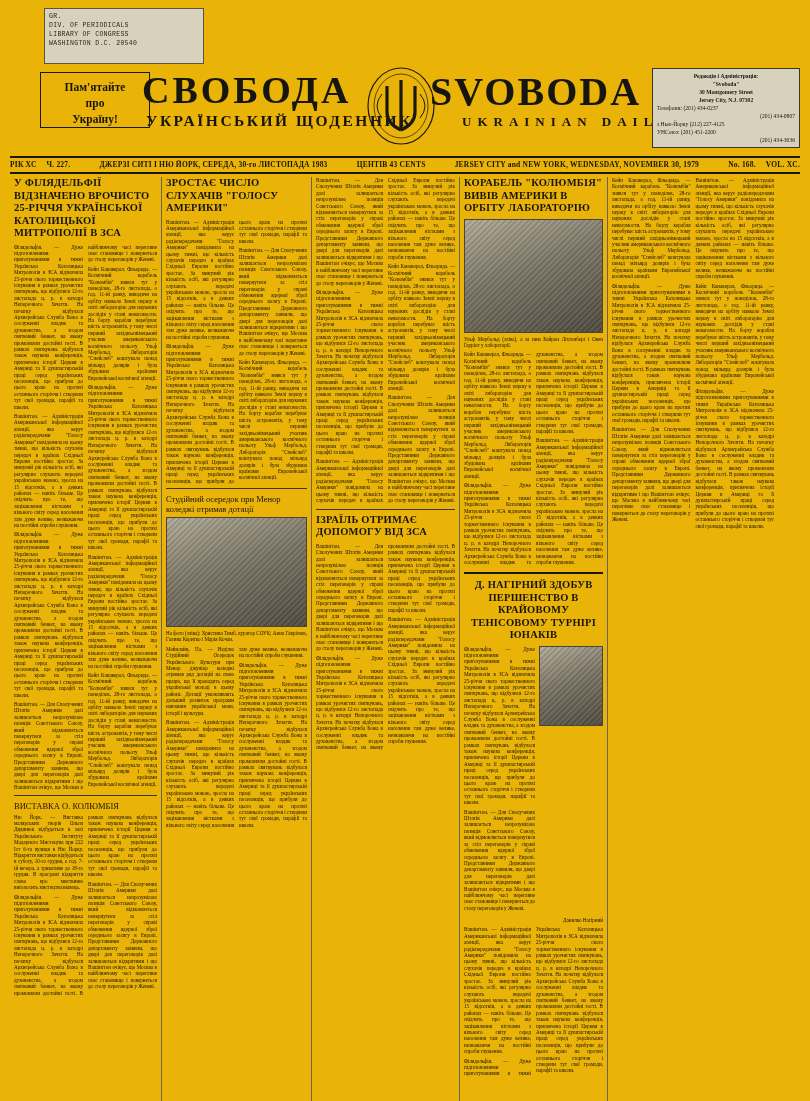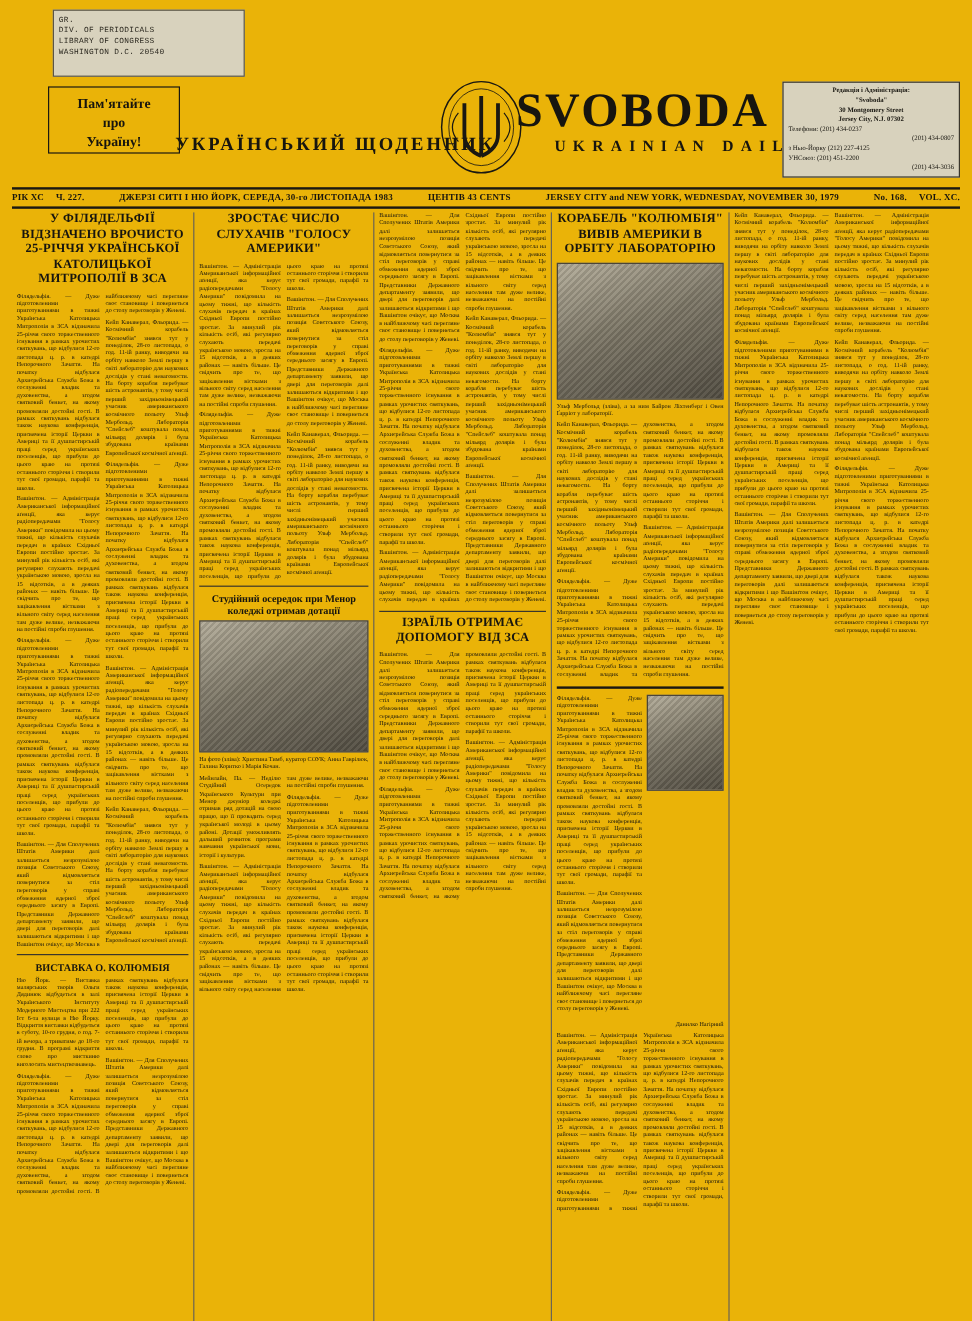--- a/index.html
+++ b/index.html
@@ -100,27 +100,27 @@
     border-right:1px solid #6a6454;
   }
   .col:last-child{border-right:none;}
   .c1{width:152px;}
   .c2{width:150px;}
   .c3{width:148px;}
   .c4{width:148px;}
   .c5{width:170px;}
   h2.hd{
     font-size:10.5px;line-height:12.5px;
-    text-align:center;font-weight:bold;
+    font-weight:bold;
     margin:0 0 4px 0;
     letter-spacing:.2px;
   }
   h3.sub{
     font-size:8.5px;line-height:10px;
-    text-align:center;font-weight:bold;
+    font-weight:normal;
     margin:5px 0 3px 0;
   }
   .rule{border-top:1px solid #3a362b;margin:4px 0;}
   .thick{border-top:2px solid #1a1812;margin:5px 0;}
   p.body{
     font-size:5.1px;line-height:6.4px;
     text-align:justify;
     margin:0 0 3px 0;
     hyphens:auto;
   }
@@ -152,20 +152,21 @@
     <div>GR.</div>
     <div>DIV. OF PERIODICALS</div>
     <div>LIBRARY OF CONGRESS</div>
     <div>WASHINGTON D.C. 20540</div>
   </div>
 
   <div class="masthead">
     <div class="remember" style="white-space:pre-line;">Пам'ятайте
 про
 Україну!</div>
+    <div class="title-ukr">СВОБОДА</div>
     <div class="subtitle-ukr">УКРАЇНСЬКИЙ ЩОДЕННИК</div>
 
     <div class="crest">
       <svg width="78" height="82" viewBox="0 0 78 82">
         <ellipse cx="39" cy="42" rx="33" ry="38" fill="none" stroke="#1a1812" stroke-width="1.2"></ellipse>
         <ellipse cx="39" cy="42" rx="27" ry="32" fill="none" stroke="#1a1812" stroke-width="0.7"></ellipse>
         <path d="M39 16 L39 66 M25 22 L25 48 Q25 60 39 66 M53 22 L53 48 Q53 60 39 66" fill="none" stroke="#1a1812" stroke-width="3.2"></path>
         <path d="M20 30 Q10 42 20 54 M58 30 Q68 42 58 54" fill="none" stroke="#1a1812" stroke-width="1"></path>
       </svg>
     </div>
@@ -280,20 +281,21 @@
         <div class="ph-in"></div>
       </div>
       <p class="cap">Ульф Мербольд (зліва), а за ним Байрон Ліхтенберґ і Овен Ґарріот у лабораторії.</p>
       <div class="twocol">
         <p class="body">Кейп Канаверал, Фльорида. — Космічний корабель "Колюмбія" знявся тут у понеділок, 28-го листопада, о год. 11-ій ранку, виводячи на орбіту навколо Землі першу в світі лябораторію для наукових дослідів у стані невагомости. На борту корабля перебуває шість астронавтів, у тому числі перший західньонімецький учасник американського космічного польоту Ульф Мербольд. Лябораторія "Спейслеб" коштувала понад мільярд долярів і була збудована країнами Европейської космічної аґенції.</p>
         <p class="body">Філядельфія. — Дуже підготовленими приготуваннями в тижні Українська Католицька Митрополія в ЗСА відзначила 25-річчя свого торжественного існування в рамках урочистих святкувань, що відбулися 12-го листопада ц. р. в катедрі Непорочного Зачаття. На початку відбулася Архиєрейська Служба Божа в сослуженні владик та духовенства, а згодом святковий бенкет, на якому промовляли достойні гості. В рамках святкувань відбулася також наукова конференція, присвячена історії Церкви в Америці та її душпастирській праці серед українських поселенців, що прибули до цього краю на протязі останнього сторіччя і створили тут свої громади, парафії та школи.</p>
         <p class="body">Вашінґтон. — Адміністрація Американської інформаційної аґенції, яка керує радіопередачами "Голосу Америки" повідомила на цьому тижні, що кількість слухачів передач в країнах Східньої Европи постійно зростає. За минулий рік кількість осіб, які регулярно слухають передачі українською мовою, зросла на 15 відсотків, а в деяких районах — навіть більше. Це свідчить про те, що зацікавлення вістками з вільного світу серед населення там дуже велике, незважаючи на постійні спроби глушення.</p>
       </div>
 
       <div class="thick"></div>
+      <h2 class="hd" style="text-align:center">Д. НАГІРНИЙ ЗДОБУВ ПЕРШЕНСТВО В КРАЙОВОМУ ТЕНІСОВОМУ ТУРНІРІ ЮНАКІВ</h2>
       <div style="display:flex;gap:4px;">
         <div style="flex:1">
           <p class="body">Філядельфія. — Дуже підготовленими приготуваннями в тижні Українська Католицька Митрополія в ЗСА відзначила 25-річчя свого торжественного існування в рамках урочистих святкувань, що відбулися 12-го листопада ц. р. в катедрі Непорочного Зачаття. На початку відбулася Архиєрейська Служба Божа в сослуженні владик та духовенства, а згодом святковий бенкет, на якому промовляли достойні гості. В рамках святкувань відбулася також наукова конференція, присвячена історії Церкви в Америці та її душпастирській праці серед українських поселенців, що прибули до цього краю на протязі останнього сторіччя і створили тут свої громади, парафії та школи.</p>
           <p class="body">Вашінґтон. — Для Сполучених Штатів Америки далі залишається незрозумілою позиція Совєтського Союзу, який відмовляється повернутися за стіл переговорів у справі обмеження ядерної зброї середнього засягу в Европі. Представники Державного департаменту заявили, що двері для переговорів далі залишаються відкритими і що Вашінґтон очікує, що Москва в найближчому часі перегляне своє становище і повернеться до столу переговорів у Женеві.</p>
         </div>
         <div class="photo" style="width:62px;height:78px;">
           <div class="ph-in"></div>
         </div>
       </div>
       <p class="cap" style="text-align:right">Данилко Нагірний</p>

